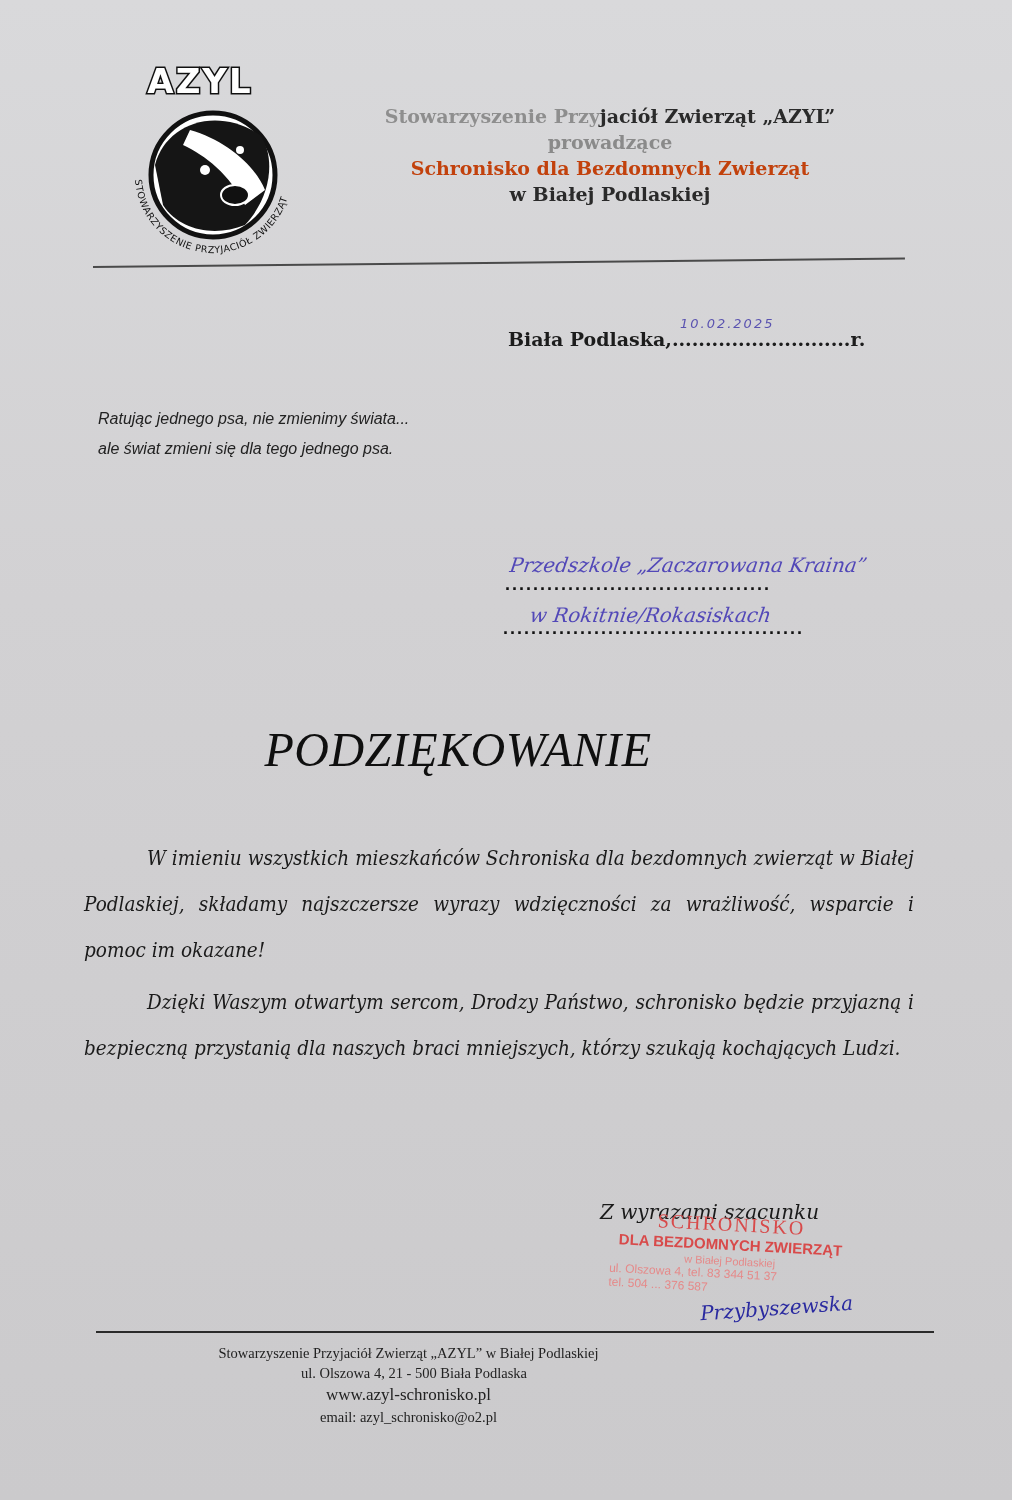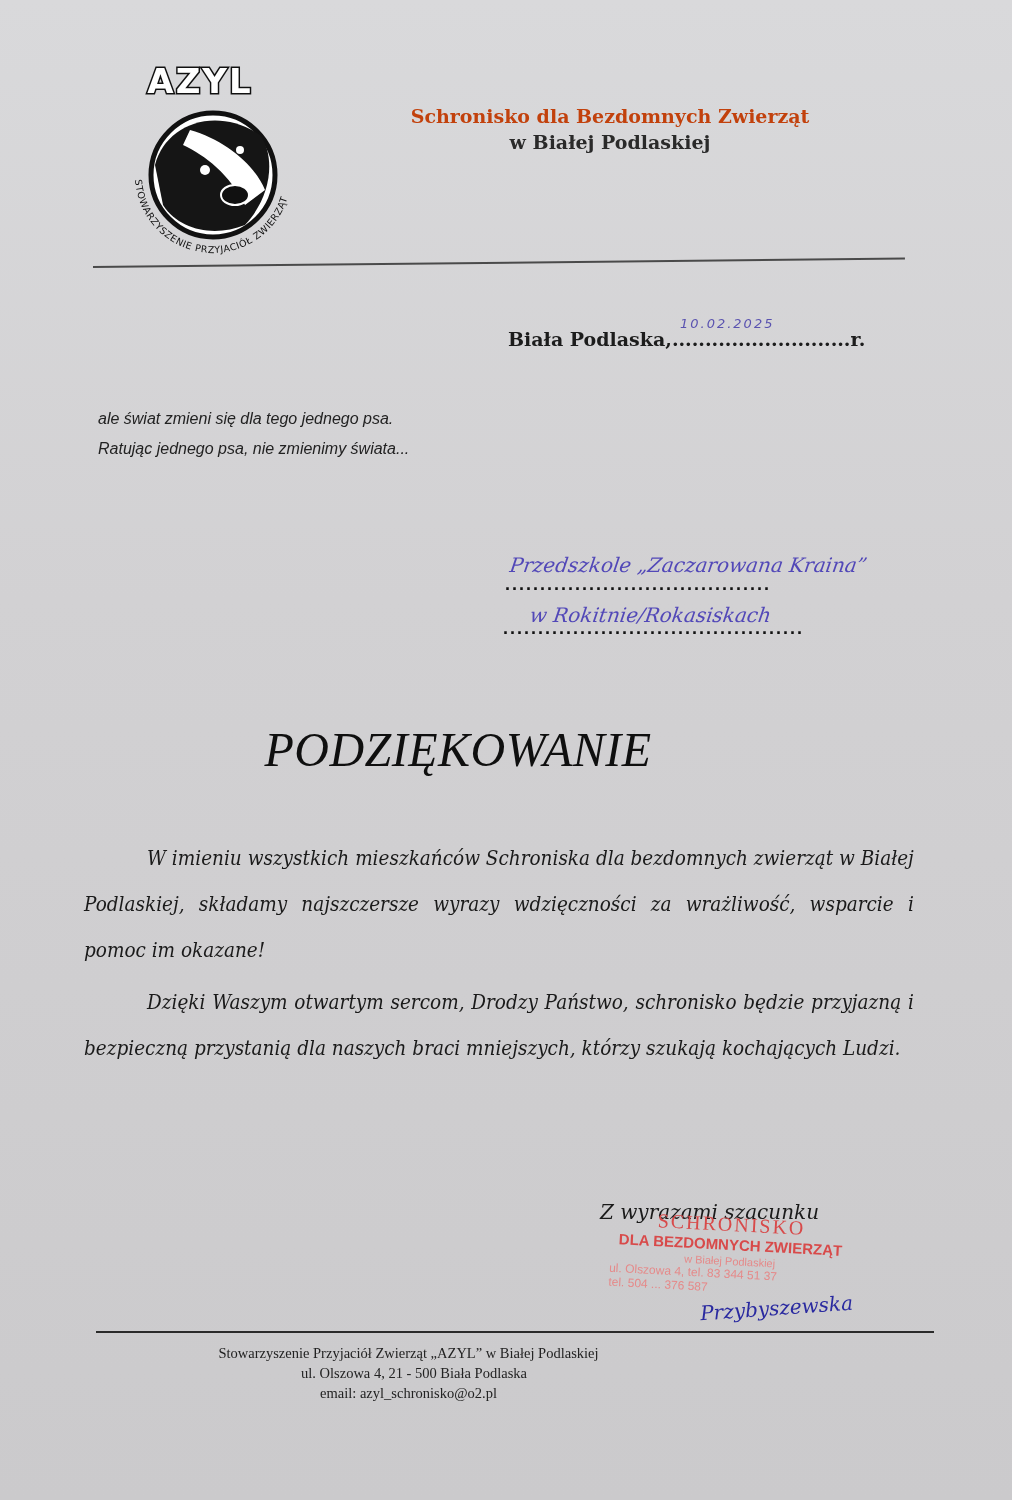--- a/index.html
+++ b/index.html
@@ -68,33 +68,35 @@
     <circle cx="110" cy="115" r="5" fill="#fff"></circle>
     <circle cx="145" cy="95" r="4" fill="#fff"></circle>
     <path id="ringpath" d="M40 120 A78 78 0 0 0 196 120" fill="none"></path>
     <text font-family="DejaVu Sans, sans-serif" font-size="9.5" fill="#111" letter-spacing="0.5">
       <textPath href="#ringpath" startOffset="2%">STOWARZYSZENIE PRZYJACIÓŁ ZWIERZĄT</textPath>
     </text>
   </svg>
 </div>
 
 <div id="header" class="abs">
+  <div class="l1"><span class="faded">Stowarzyszenie Przy</span><span>jaciół Zwierząt „AZYL”</span></div>
+  <div class="l2">prowadzące</div>
   <div class="l3">Schronisko dla Bezdomnych Zwierząt</div>
   <div class="l4">w Białej Podlaskiej</div>
 </div>
 <div id="rule-top" class="abs"></div>
 
 <div id="date-line" class="abs">
   <span>Biała Podlaska,</span><span class="dots">...........................</span><span>r.</span>
 </div>
 <div id="date-hand" class="abs">10.02.2025</div>
 
 <div id="quote" class="abs">
+  <div>Ratując jednego psa, nie zmienimy świata...</div>
   <div>ale świat zmieni się dla tego jednego psa.</div>
-  <div>Ratując jednego psa, nie zmienimy świata...</div>
 </div>
 
 <div id="rec-line1" class="abs hand">Przedszkole „Zaczarowana Kraina”</div>
 <div id="rec-dots1" class="abs dotline">......................................</div>
 <div id="rec-line2" class="abs hand">w Rokitnie/Rokasiskach</div>
 <div id="rec-dots2" class="abs dotline">...........................................</div>
 
 <div id="title" class="abs">PODZIĘKOWANIE</div>
 
 <div id="para1" class="abs para"><span class="indent"></span><span>W imieniu wszystkich mieszkańców Schroniska dla bezdomnych zwierząt w Białej Podlaskiej, składamy najszczersze wyrazy wdzięczności za wrażliwość, wsparcie i pomoc im okazane!</span></div>
@@ -109,14 +111,15 @@
   <div class="s4">ul. Olszowa 4, tel. 83 344 51 37</div>
   <div class="s4">tel. 504 ... 376 587</div>
 </div>
 <div id="signature" class="abs">Przybyszewska</div>
 
 <div id="rule-bottom" class="abs"></div>
 
 <div id="footer" class="abs">
   <div class="f1">Stowarzyszenie Przyjaciół Zwierząt „AZYL” w Białej Podlaskiej</div>
   <div class="f2">ul. Olszowa 4, 21 - 500 Biała Podlaska</div>
+  <div class="f3">www.azyl-schronisko.pl</div>
   <div class="f4">email: azyl_schronisko@o2.pl</div>
 </div>
 
 </body></html>

